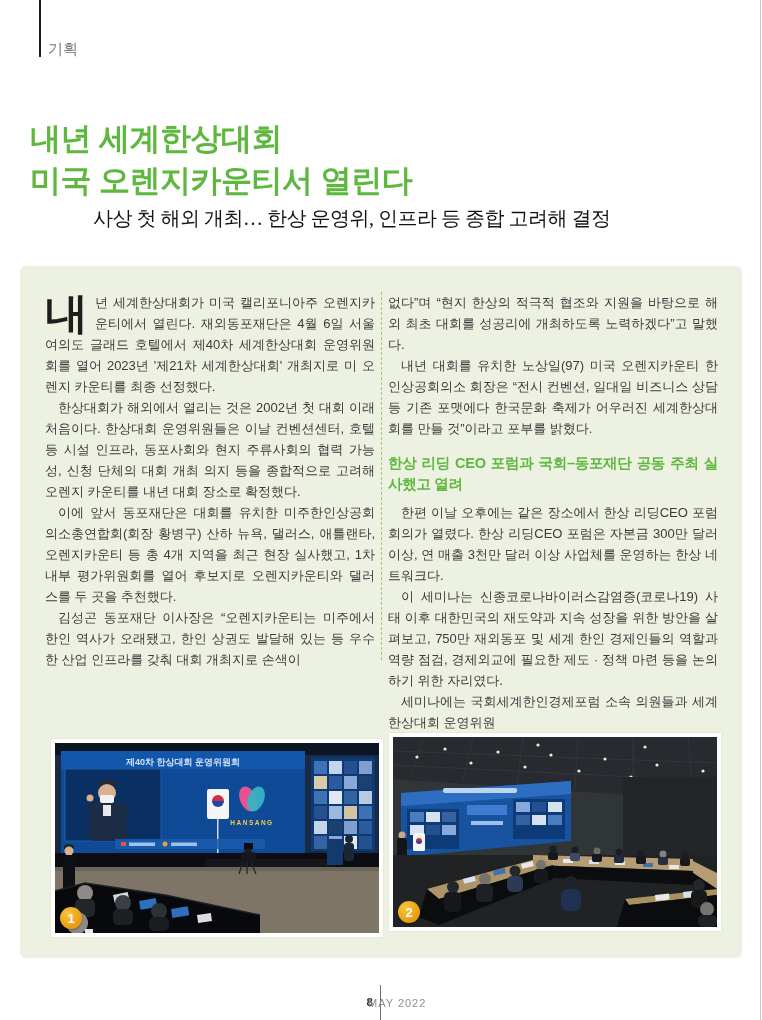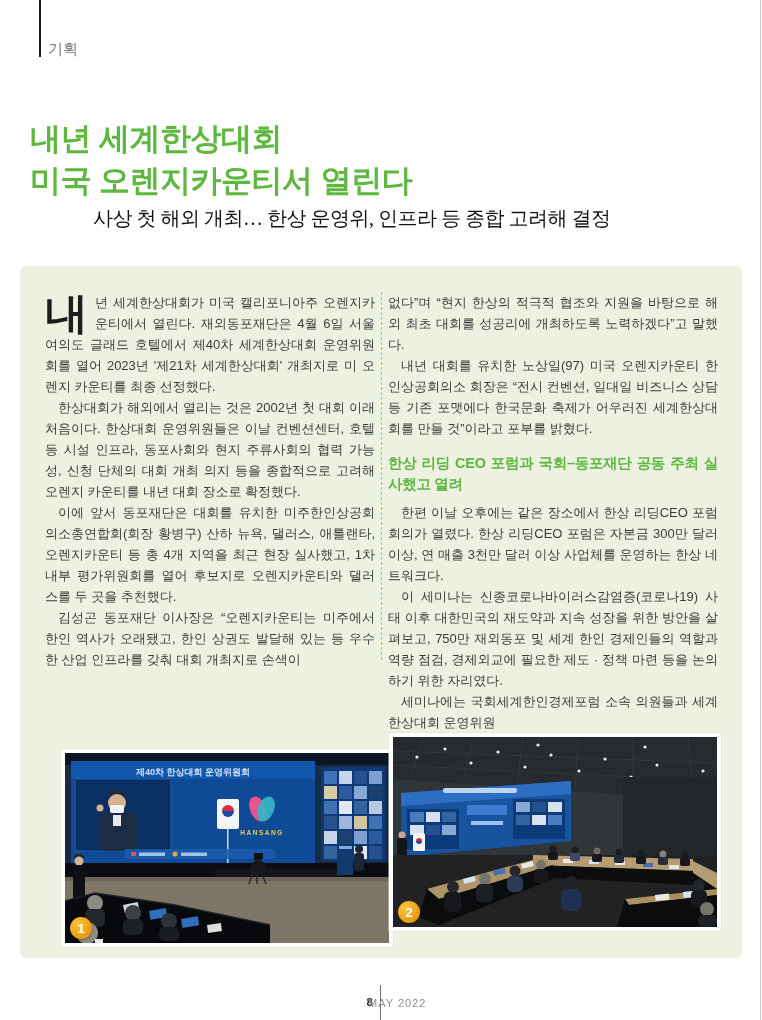--- a/index.html
+++ b/index.html
@@ -64,21 +64,21 @@
 
     <div class="col col-right">
       <p>없다”며 “현지 한상의 적극적 협조와 지원을 바탕으로 해외 최초 대회를 성공리에 개최하도록 노력하겠다”고 말했다.</p>
       <p class="indent">내년 대회를 유치한 노상일(97) 미국 오렌지카운티 한인상공회의소 회장은 “전시 컨벤션, 일대일 비즈니스 상담 등 기존 포맷에다 한국문화 축제가 어우러진 세계한상대회를 만들 것”이라고 포부를 밝혔다.</p>
       <p class="subhead">한상 리딩 CEO 포럼과 국회–동포재단 공동 주최 실사했고 열려</p>
       <p class="indent">한편 이날 오후에는 같은 장소에서 한상 리딩CEO 포럼 회의가 열렸다. 한상 리딩CEO 포럼은 자본금 300만 달러 이상, 연 매출 3천만 달러 이상 사업체를 운영하는 한상 네트워크다.</p>
       <p class="indent">이 세미나는 신종코로나바이러스감염증(코로나19) 사태 이후 대한민국의 재도약과 지속 성장을 위한 방안을 살펴보고, 750만 재외동포 및 세계 한인 경제인들의 역할과 역량 점검, 경제외교에 필요한 제도 · 정책 마련 등을 논의하기 위한 자리였다.</p>
       <p class="indent">세미나에는 국회세계한인경제포럼 소속 의원들과 세계한상대회 운영위원</p>
     </div>
 
-    <figure class="photo-frame photo1" style="margin:16px">
+    <figure class="photo-frame photo1" style="margin:6px">
       <svg viewBox="0 0 324 190" preserveAspectRatio="none">
         <rect x="0" y="0" width="324" height="190" fill="#182a44"></rect>
         <rect x="0" y="0" width="324" height="12" fill="#0c1524"></rect>
         <g>
           <rect x="6" y="8" width="244" height="102" fill="#0f4a96"></rect>
           <rect x="6" y="8" width="244" height="18" fill="#1257ab"></rect>
           <text x="128" y="22" font-size="9" fill="#cfe2fa" text-anchor="middle" font-weight="bold">제40차 한상대회 운영위원회</text>
         </g>
         <g>
           <rect x="10" y="26" width="96" height="72" fill="#0a2f62" stroke="#1d5fae" stroke-width="1"></rect>

